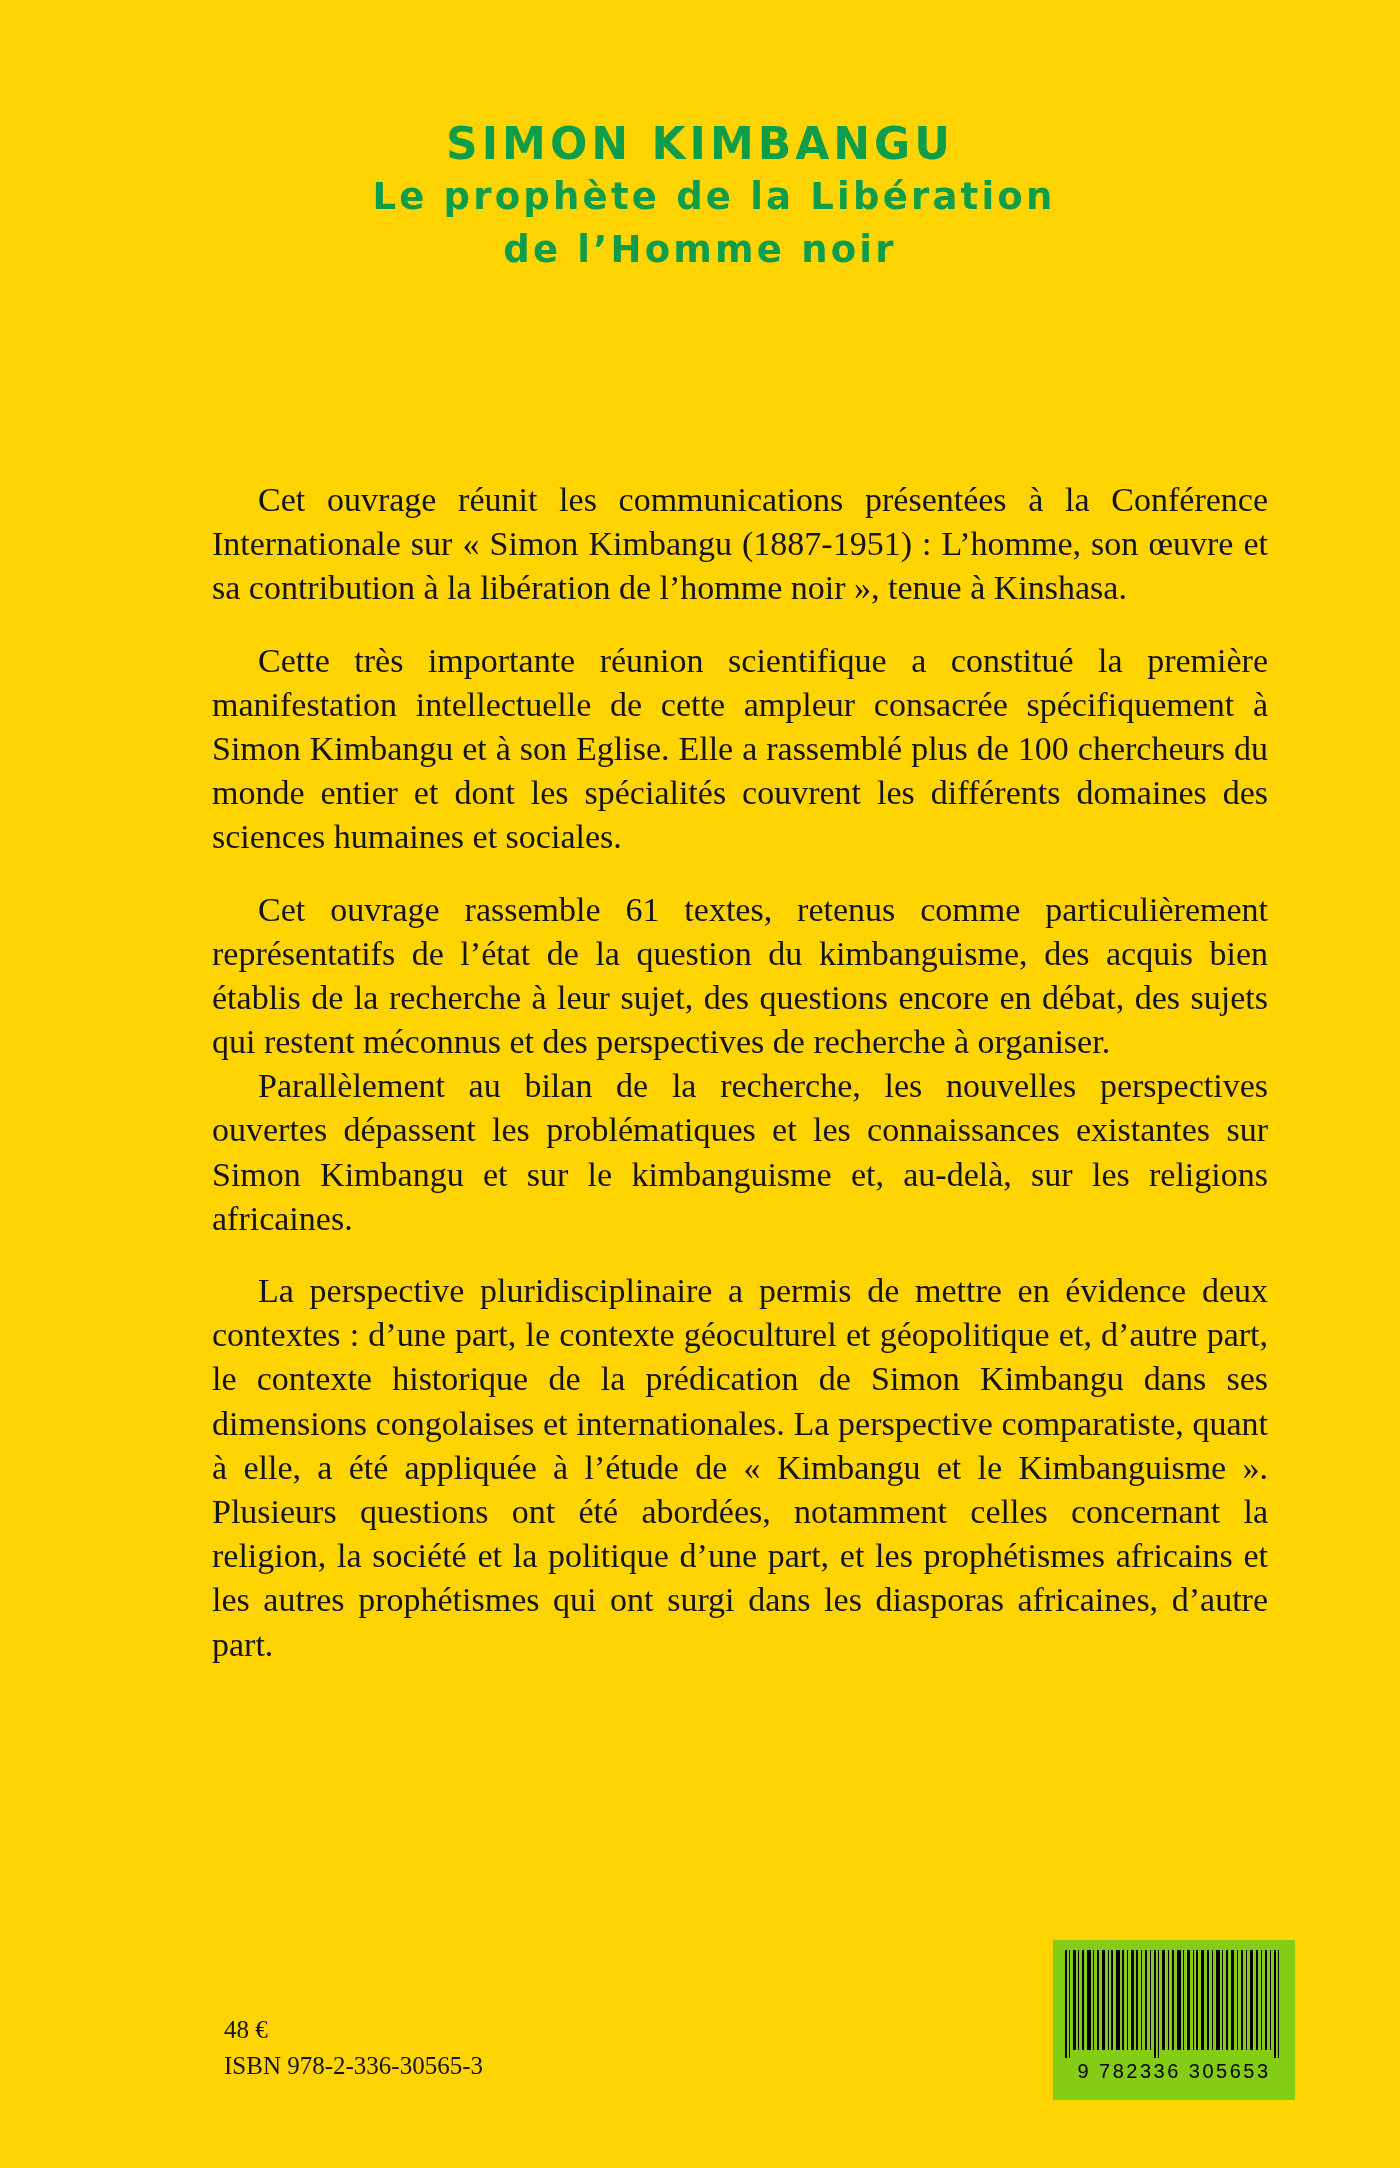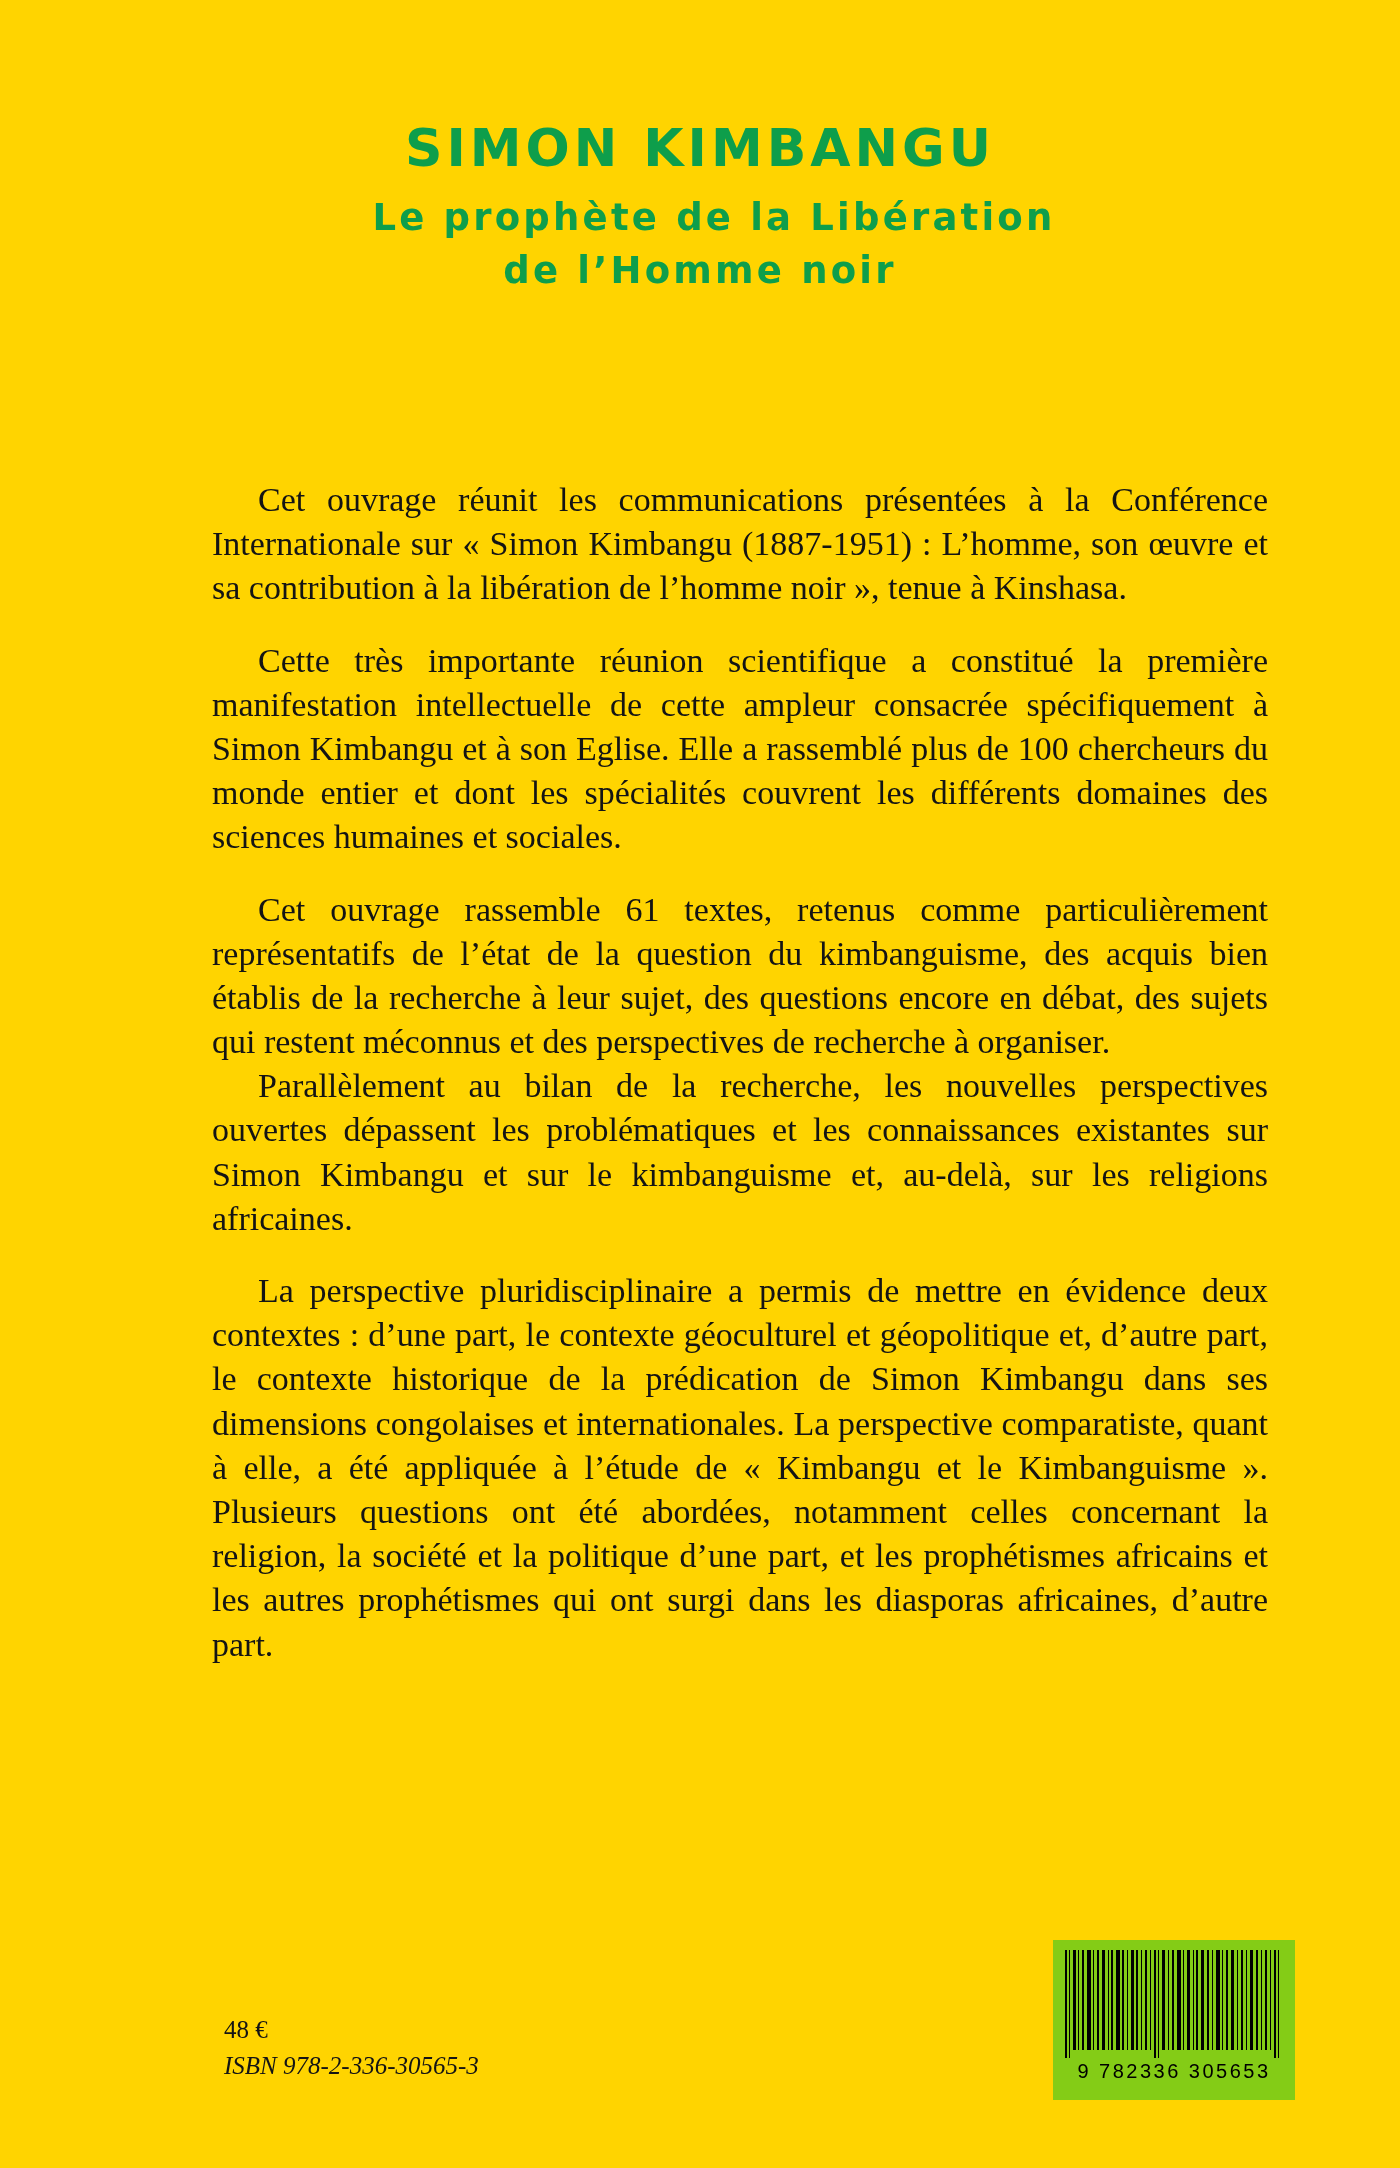--- a/index.html
+++ b/index.html
@@ -26,24 +26,24 @@
     position: absolute;
     left: 0;
     right: 0;
     top: 118px;
     text-align: center;
     color: #0E9E4B;
     font-family: "DejaVu Sans", sans-serif;
     font-weight: bold;
   }
   .title-main {
-    font-size: 52px;
+    font-size: 44px;
     letter-spacing: 4px;
     line-height: 1.18;
-    margin: 0 0 16px 0;
+    margin: 0 0 4px 0;
   }
   .title-sub1 {
     font-size: 37px;
     letter-spacing: 3.2px;
     line-height: 1.26;
     margin: 0;
     padding-left: 28px;
   }
   .title-sub2 {
     font-size: 37px;
@@ -84,21 +84,20 @@
     color: #141414;
     font-family: "Liberation Serif", serif;
     font-size: 25px;
     line-height: 1.45;
   }
   .price {
     margin: 0;
   }
   .isbn {
     margin: 0;
-    font-style: italic;
   }
 
   
   .barcode-box {
     position: absolute;
     right: 105px;
     bottom: 68px;
     width: 242px;
     height: 160px;
     background: #84cc16;

